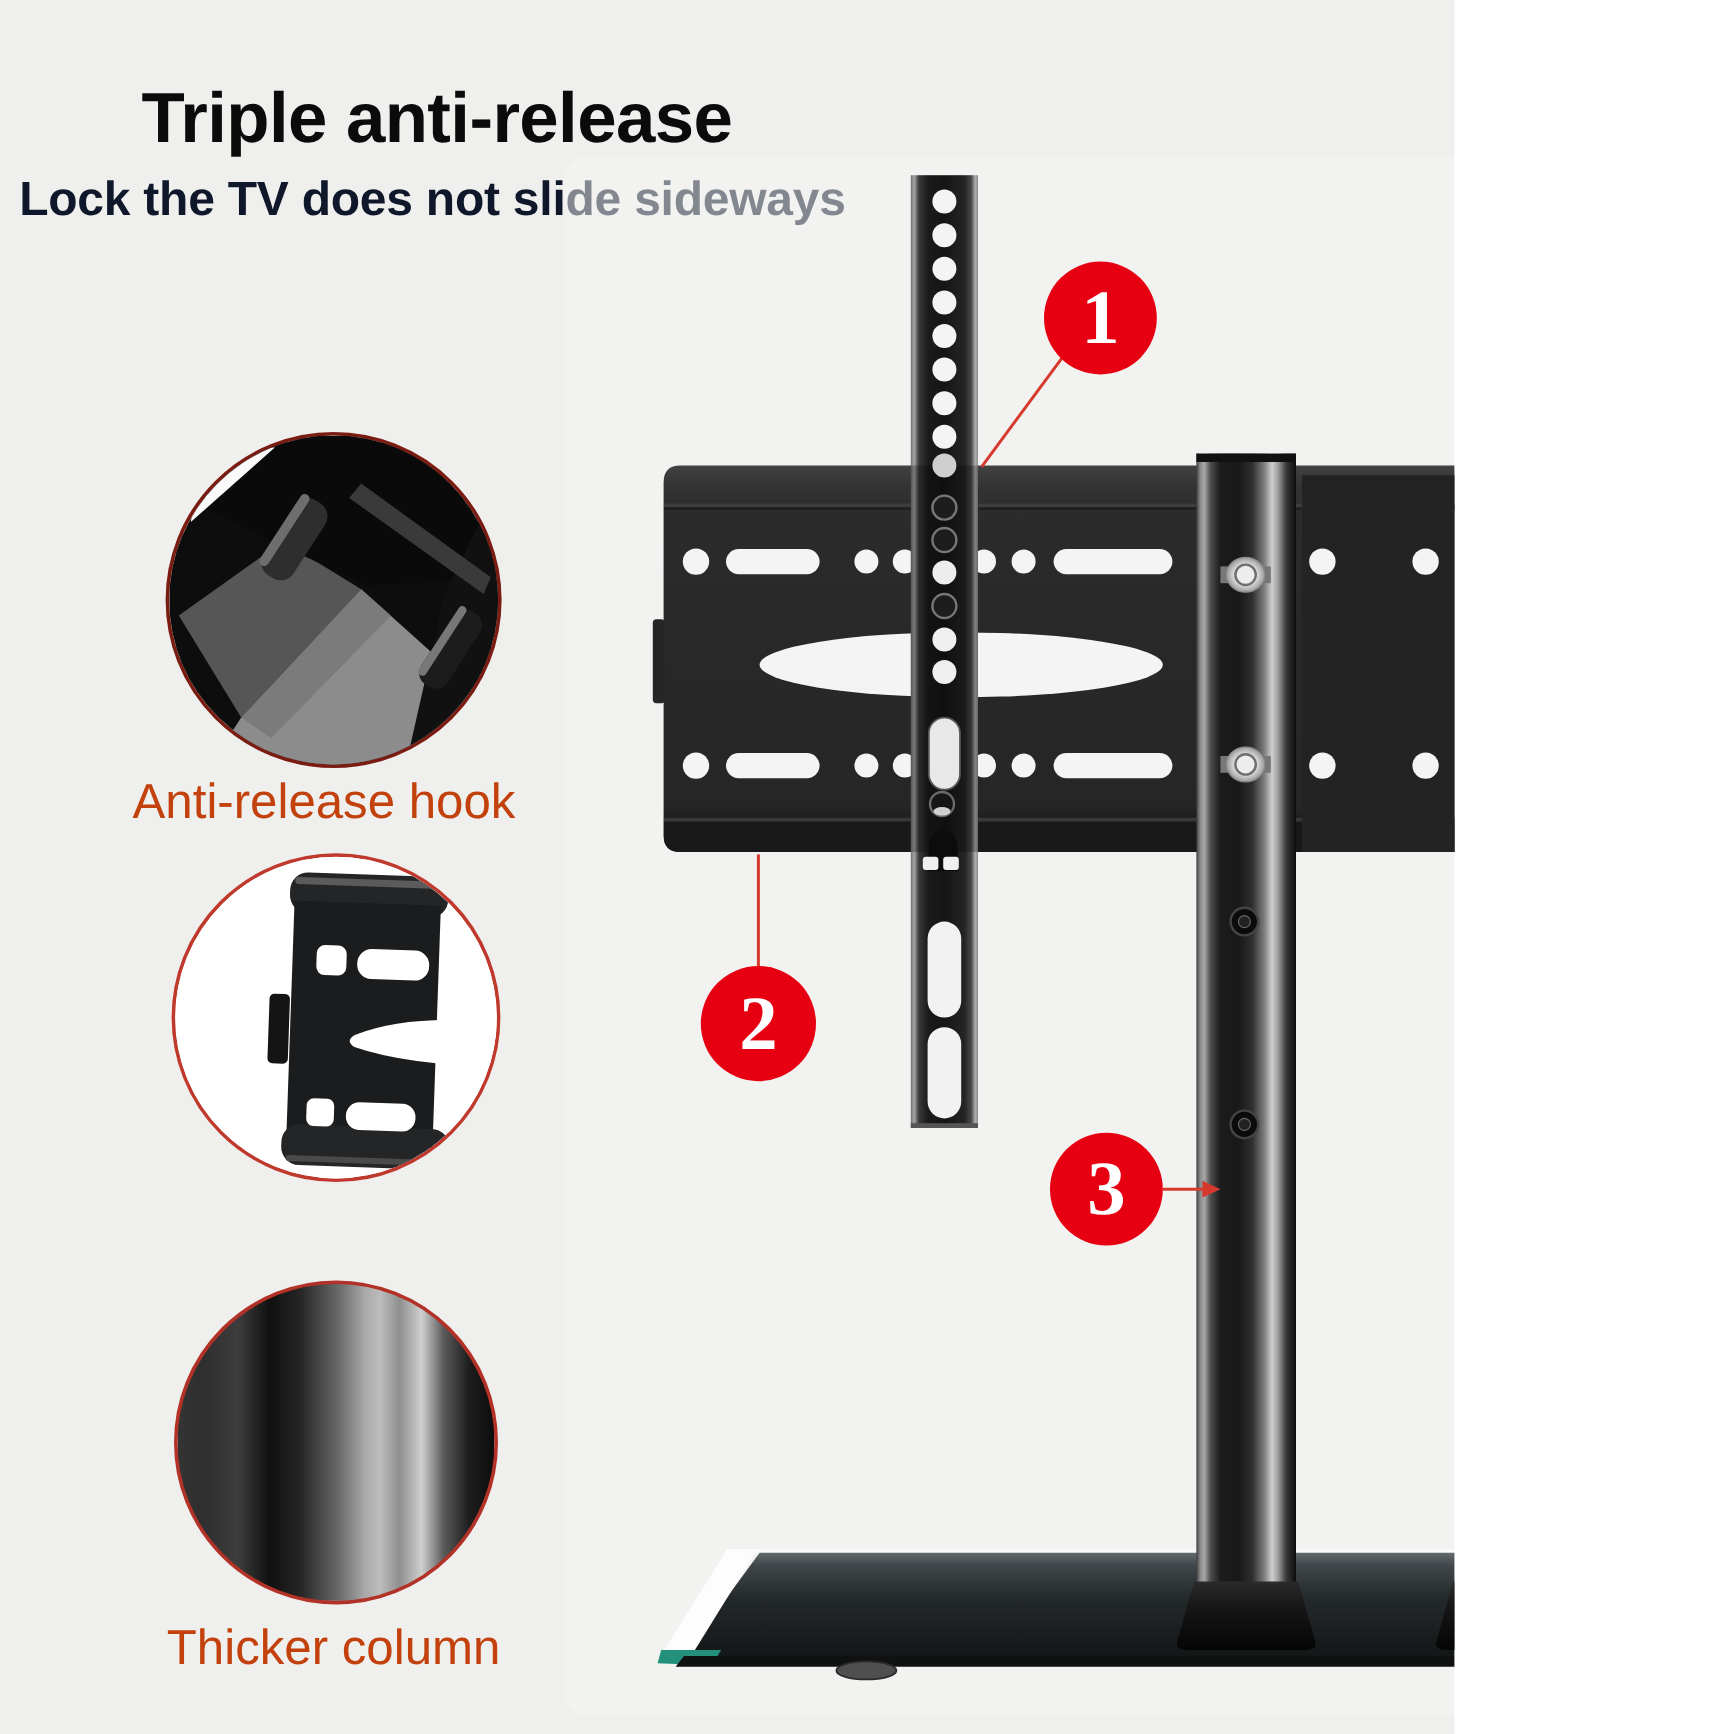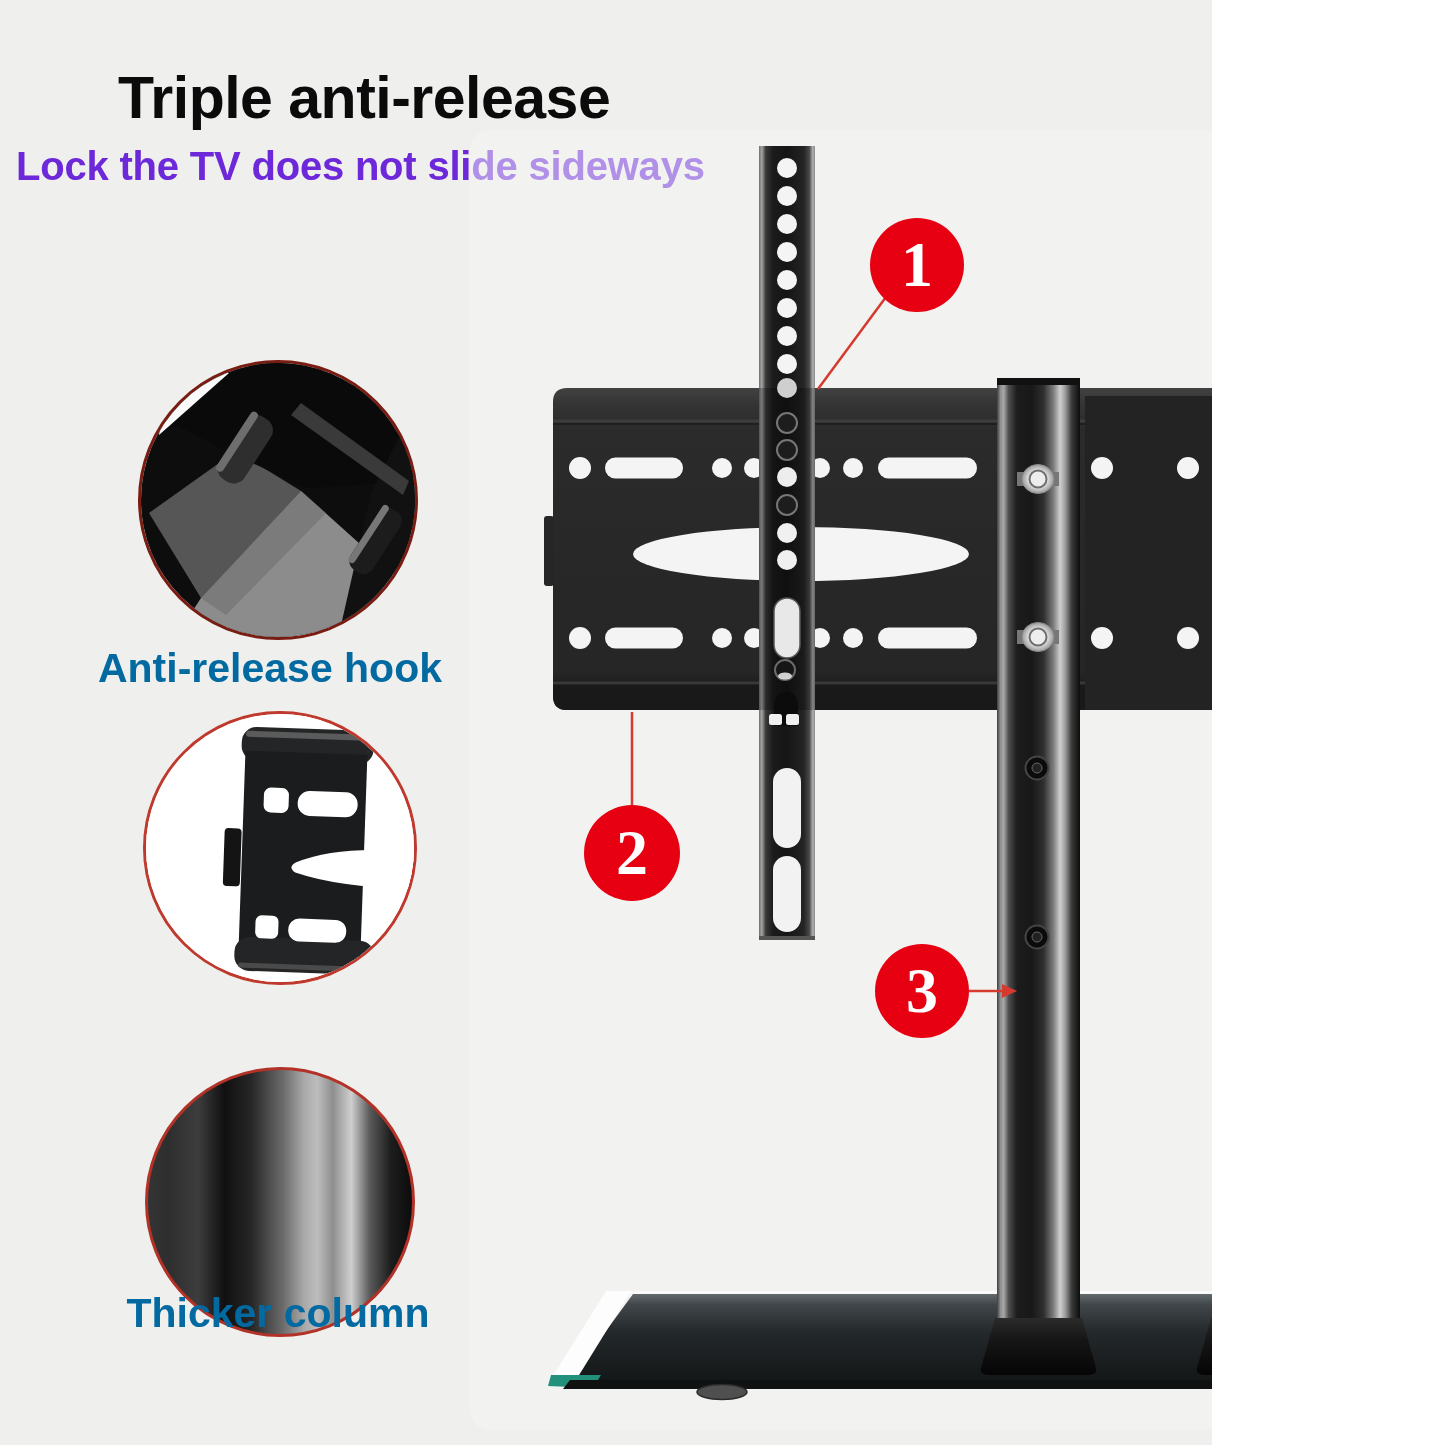--- a/index.html
+++ b/index.html
@@ -10,42 +10,42 @@
     font-family:"Liberation Sans","DejaVu Sans",sans-serif;
     overflow:hidden;
   }
   .title{
     position:absolute;left:118px;top:64px;
     font-size:59px;font-weight:bold;color:#0b0b0b;
     letter-spacing:-0.5px;white-space:nowrap;
   }
   .subtitle{
     position:absolute;left:16px;top:144px;
-    font-size:40px;font-weight:bold;color:#6d28d9;
+    font-size:40px;font-weight:bold;color:#0f172a;
     letter-spacing:-0.2px;white-space:nowrap;
   }
   .feature-circle{
     position:absolute;border-radius:50%;overflow:hidden;
     box-sizing:border-box;background:#fff;
   }
   .fc-a{left:138px;top:360px;width:280px;height:280px;border:3px solid #7a1c12;}
   .fc-b{left:143px;top:711px;width:274px;height:274px;border:3px solid #bf392d;}
   .fc-c{left:145px;top:1067px;width:270px;height:270px;border:3px solid #b23228;
     background:linear-gradient(90deg,
       #343434 0%, #2e2e2e 8%, #3d3d3d 19%, #101010 29%, #262626 39%,
       #6a6a6a 51%, #a8a8a8 59%, #bdbdbd 64%, #8f8f8f 70%, #cfcfcf 77%,
       #5a5a5a 84%, #1d1d1d 92%, #0c0c0c 100%);
   }
   .feature-label{
     position:absolute;text-align:center;
-    font-size:41px;font-weight:bold;color:#0369a1;white-space:nowrap;
+    font-size:41px;font-weight:normal;color:#c2410c;white-space:nowrap;
   }
   .fl-a{left:40px;top:645px;width:460px;}
   .fl-b{left:46px;top:995px;width:460px;}
-  .fl-c{left:48px;top:1290px;width:460px;}
+  .fl-c{left:48px;top:1350px;width:460px;}
   .product-svg{position:absolute;left:0;top:0;}
   .num-badge{
     position:absolute;border-radius:50%;
     background:#e60012;color:#ffffff;
     display:flex;align-items:center;justify-content:center;
     font-family:"Liberation Serif","DejaVu Serif",serif;
     font-weight:bold;font-size:64px;line-height:1;
     z-index:5;
   }
   .nb-1{left:870px;top:218px;width:94px;height:94px;}

